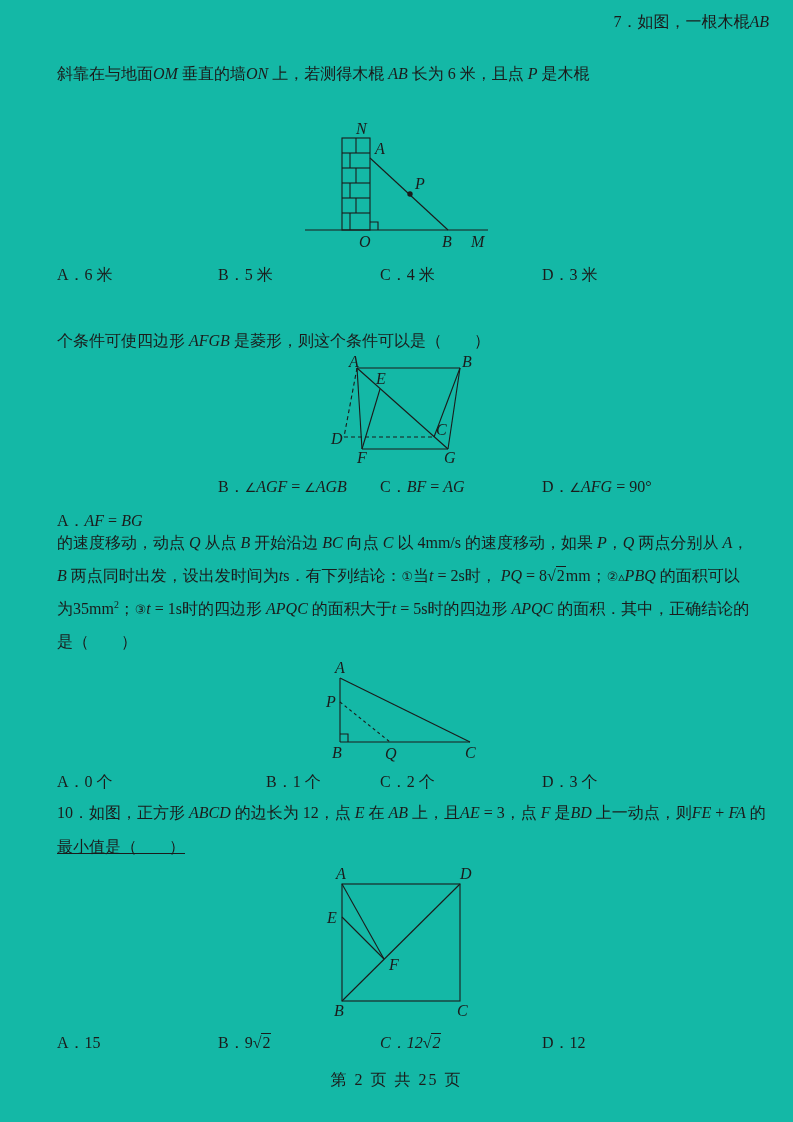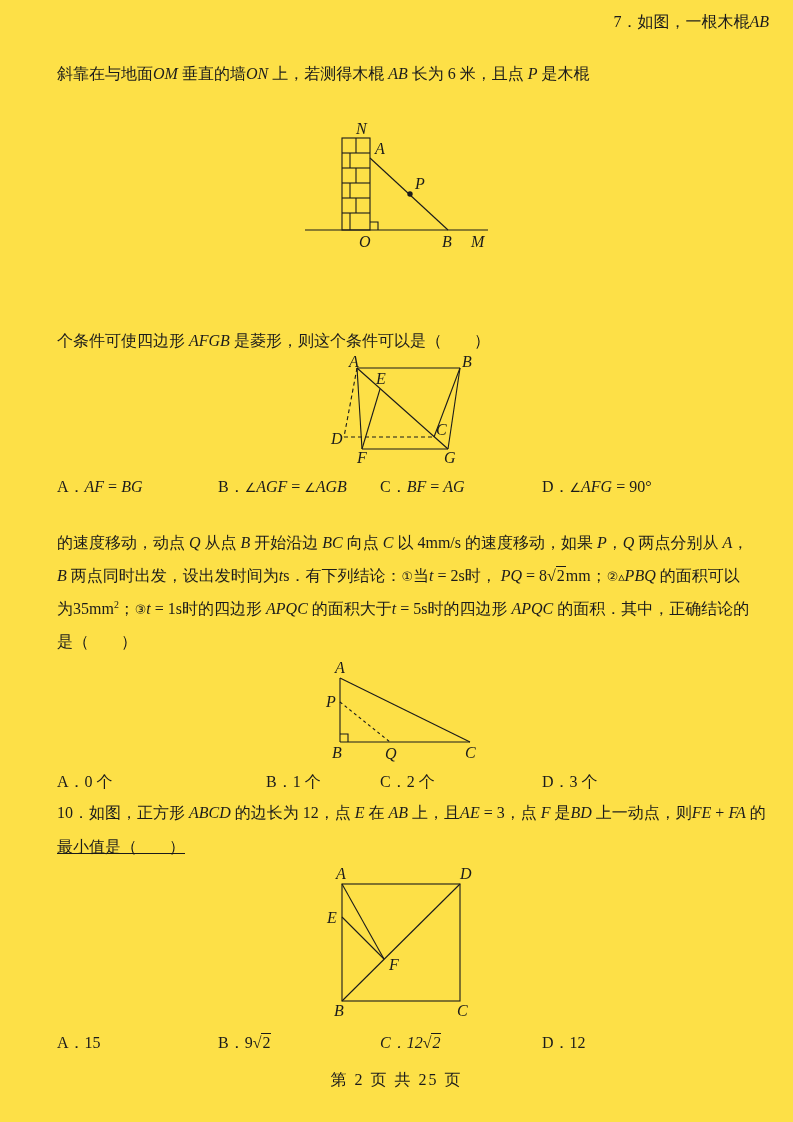--- a/index.html
+++ b/index.html
@@ -1,17 +1,17 @@
 <!DOCTYPE html>
 <html><head>
 <meta charset="utf-8">
 <style>
   html,body{margin:0;padding:0;background:#ffffff;}
   .page{
-    position:relative;width:793px;height:1122px;background:#fde047;
+    position:relative;width:793px;height:1122px;background:#14b8a6;
     font-family:"Liberation Serif","DejaVu Serif",serif;
     font-size:16px;color:#1b1b1b;overflow:hidden;
   }
   .line{position:absolute;left:57px;white-space:pre;line-height:1.25;}
   .line i{font-style:italic;}
   .right-line{left:auto;right:24px;text-align:right;}
   .sym{font-family:"DejaVu Sans","Liberation Sans",sans-serif;font-size:0.8em;}
   sup{font-size:0.62em;}
   .sqrt{white-space:nowrap;}
   .sqrt .rad{border-top:1px solid currentColor;padding:0 1px;}
@@ -54,20 +54,26 @@
       <circle cx="130" cy="74" r="2.7" fill="#1b1b1b"></circle>
       <text x="76" y="14">N</text>
       <text x="95" y="34">A</text>
       <text x="135" y="69">P</text>
       <text x="79" y="127">O</text>
       <text x="162" y="127">B</text>
       <text x="191" y="127">M</text>
     </svg>
   </div>
 
+  <div class="opts" style="top:265px;">
+    <span class="opt" style="left:57px;"><span>A．</span><span>6 米</span></span>
+    <span class="opt" style="left:218px;"><span>B．</span><span>5 米</span></span>
+    <span class="opt" style="left:380px;"><span>C．</span><span>4 米</span></span>
+    <span class="opt" style="left:542px;"><span>D．</span><span>3 米</span></span>
+  </div>
 
   <div class="line" style="top:331px;">个条件可使四边形 <i>AFGB</i> 是菱形，则这个条件可以是（　　）</div>
 
   <div class="figure" style="left:300px;top:356px;">
     <svg width="220" height="112" viewBox="0 0 220 112">
       <g stroke="#1b1b1b" stroke-width="1.1" fill="none">
         <line x1="57" y1="12" x2="160" y2="12"></line>
         <line x1="57" y1="12" x2="62" y2="93"></line>
         <line x1="62" y1="93" x2="148" y2="93"></line>
         <line x1="160" y1="12" x2="148" y2="93"></line>
@@ -83,21 +89,21 @@
       <text x="162" y="11">B</text>
       <text x="76" y="28">E</text>
       <text x="31" y="88">D</text>
       <text x="57" y="107">F</text>
       <text x="136" y="79">C</text>
       <text x="144" y="107">G</text>
     </svg>
   </div>
 
   <div class="opts" style="top:477px;">
-    <span class="opt" style="left:57px;"><span>A．</span><span><i>AF</i> = <i>BG</i></span></span>
+    <span class="opt" style="left:57px;margin-top:34px;"><span>A．</span><span><i>AF</i> = <i>BG</i></span></span>
     <span class="opt" style="left:218px;"><span>B．</span><span><span class="sym">∠</span><i>AGF</i> = <span class="sym">∠</span><i>AGB</i></span></span>
     <span class="opt" style="left:380px;"><span>C．</span><span><i>BF</i> = <i>AG</i></span></span>
     <span class="opt" style="left:542px;"><span>D．</span><span><span class="sym">∠</span><i>AFG</i> = 90°</span></span>
   </div>
 
   <div class="line" style="top:533px;">的速度移动，动点 <i>Q</i> 从点 <i>B</i> 开始沿边 <i>BC</i> 向点 <i>C</i> 以 4mm/s 的速度移动，如果 <i>P</i>，<i>Q</i> 两点分别从 <i>A</i>，</div>
   <div class="line" style="top:566px;"><i>B</i> 两点同时出发，设出发时间为<i>t</i>s．有下列结论：<span class="sym">①</span>当<i>t</i> = 2s时， <i>PQ</i> = 8<span class="sqrt">√<span class="rad">2</span></span>mm；<span class="sym">②</span><span class="sym">▵</span><i>PBQ</i> 的面积可以</div>
   <div class="line" style="top:599px;">为35mm<sup>2</sup>；<span class="sym">③</span><i>t</i> = 1s时的四边形 <i>APQC</i> 的面积大于<i>t</i> = 5s时的四边形 <i>APQC</i> 的面积．其中，正确结论的</div>
   <div class="line" style="top:632px;">是（　　）</div>
 

